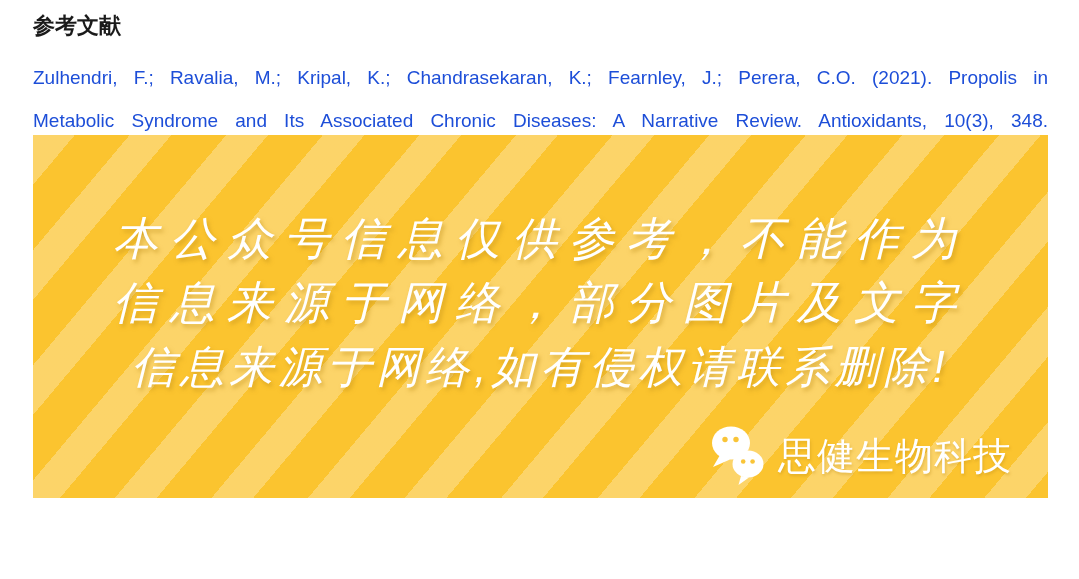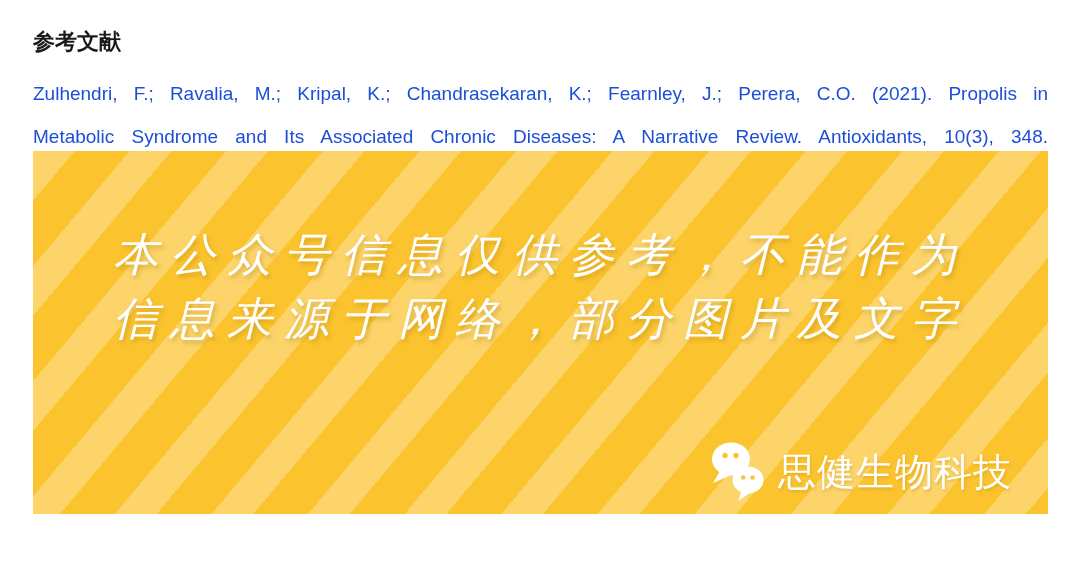--- a/index.html
+++ b/index.html
@@ -4,21 +4,21 @@
 <style>
   * { box-sizing: border-box; }
   html, body { margin: 0; padding: 0; }
   body {
     width: 1079px;
     height: 579px;
     background: #ffffff;
     font-family: "Liberation Sans", sans-serif;
     overflow: hidden;
   }
-  .page { padding: 28px 31px 0 33px; }
+  .page { padding: 12px 31px 0 33px; }
 
   .heading {
     margin: 0 0 16px 0;
     font-size: 22px;
     line-height: 28px;
     font-weight: bold;
     color: #1a1a1a;
   }
 
   .citation {
@@ -95,20 +95,21 @@
 
   <div class="citation">
     <div class="cit-line just">Zulhendri, F.; Ravalia, M.; Kripal, K.; Chandrasekaran, K.; Fearnley, J.; Perera, C.O. (2021). Propolis in</div>
     <div class="cit-line just">Metabolic Syndrome and Its Associated Chronic Diseases: A Narrative Review. Antioxidants, 10(3), 348.</div>
   </div>
 
   <figure class="banner">
     <div class="banner-text">
       <div class="b-line">本公众号信息仅供参考，不能作为</div>
       <div class="b-line">信息来源于网络，部分图片及文字</div>
+      <div class="b-line tight">信息来源于网络,如有侵权请联系删除!</div>
     </div>
 
     <div class="brand">
       <span class="wx">
         <svg width="56" height="64" viewBox="0 0 56 64" xmlns="http://www.w3.org/2000/svg">
           <g fill="#ffffff">
             <ellipse cx="21" cy="19" rx="19" ry="16.5"></ellipse>
             <path d="M10 31 L3 43 L20 35.5 Z"></path>
             <ellipse cx="38" cy="40" rx="15.5" ry="13.5"></ellipse>
             <path d="M31 52 L28.5 61 L39 53.5 Z"></path>

